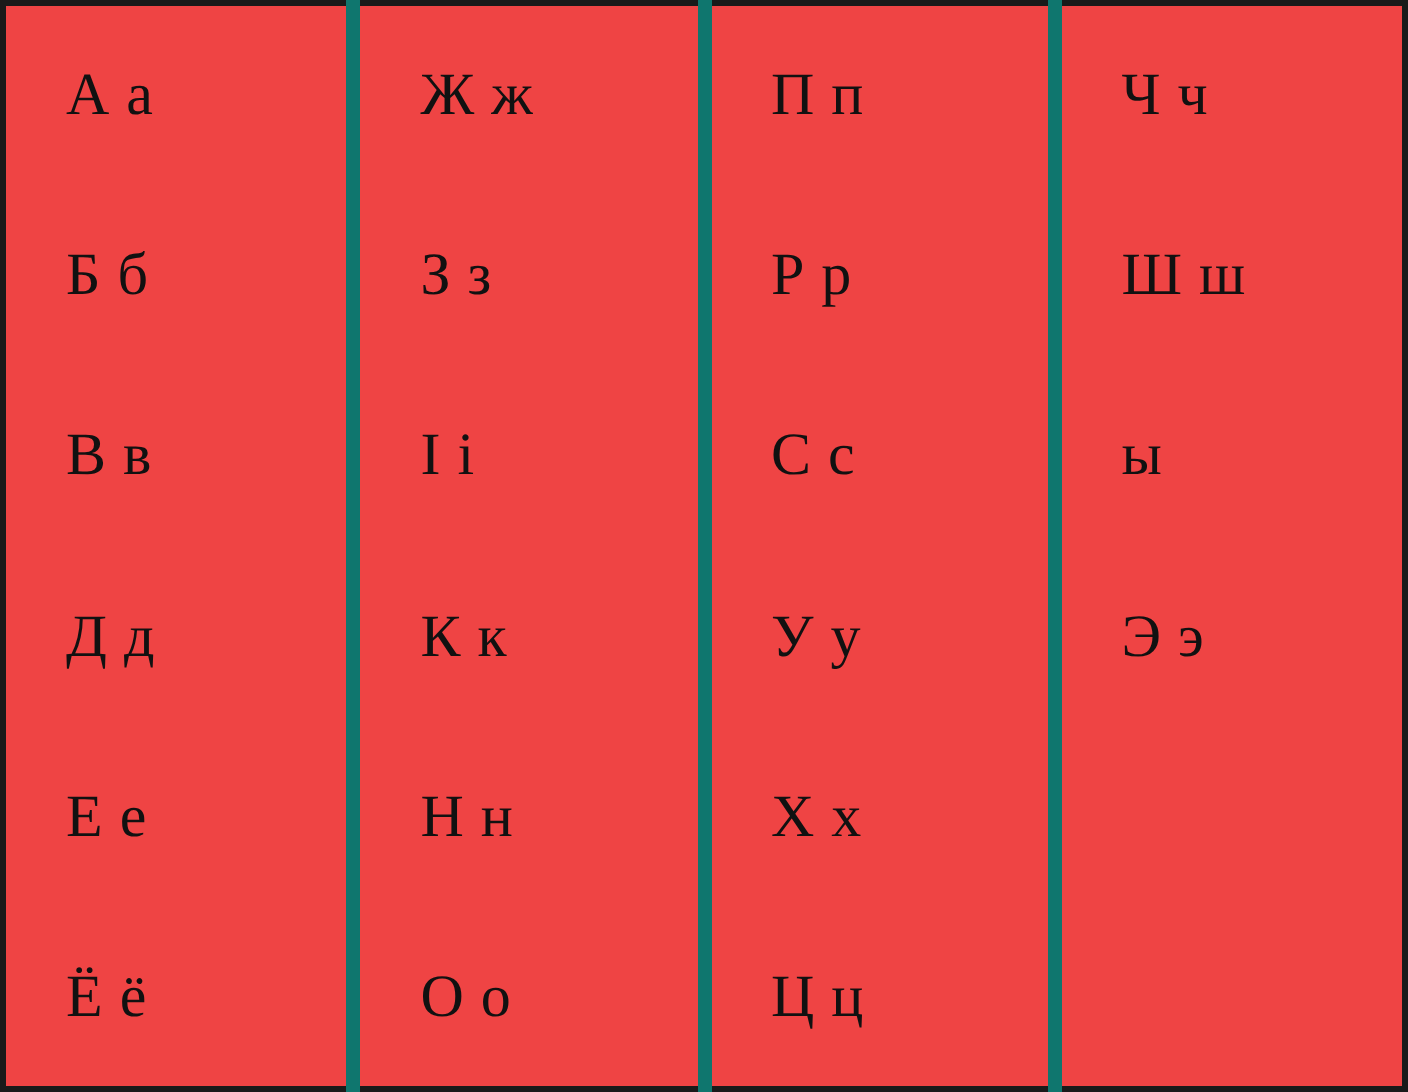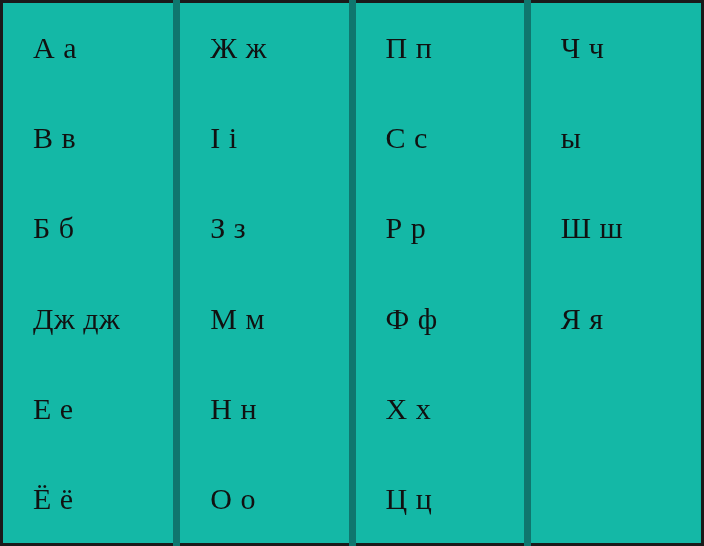--- a/index.html
+++ b/index.html
@@ -10,21 +10,21 @@
     width: 704px;
     height: 546px;
     background: #b4ccd6;
     font-family: "Liberation Serif", serif;
   }
   #alphabet-table {
     width: 704px;
     height: 546px;
     box-sizing: border-box;
     border-collapse: collapse;
-    background: #14b8a6;
+    background: #ef4444;
     border: 3px solid #1a1a1a;
     table-layout: fixed;
   }
   #alphabet-table td {
     border-left: 7px solid #0f766e;
     border-right: 3px solid #1a1a1a;
     border-top: none;
     border-bottom: none;
     vertical-align: middle;
     padding: 0 0 0 30px;
@@ -52,36 +52,36 @@
 
 <table id="alphabet-table">
   <tbody>
     <tr>
       <td class="col-first">А а</td>
       <td>Ж ж</td>
       <td>П п</td>
       <td class="col-last">Ч ч</td>
     </tr>
     <tr>
+      <td class="col-first">Б б</td>
+      <td>З з</td>
+      <td>Р р</td>
+      <td class="col-last">Ш ш</td>
+    </tr>
+    <tr>
       <td class="col-first">В в</td>
       <td>І і</td>
       <td>С с</td>
       <td class="col-last">ы</td>
     </tr>
     <tr>
-      <td class="col-first">Б б</td>
-      <td>З з</td>
-      <td>Р р</td>
-      <td class="col-last">Ш ш</td>
-    </tr>
-    <tr>
-      <td class="col-first">Дж дж</td>
-      <td>М м</td>
-      <td>Ф ф</td>
-      <td class="col-last">Я я</td>
+      <td class="col-first">Д д</td>
+      <td>К к</td>
+      <td>У у</td>
+      <td class="col-last">Э э</td>
     </tr>
     <tr>
       <td class="col-first">Е е</td>
       <td>Н н</td>
       <td>Х х</td>
       <td class="col-last empty"></td>
     </tr>
     <tr>
       <td class="col-first">Ё ё</td>
       <td>О о</td>

